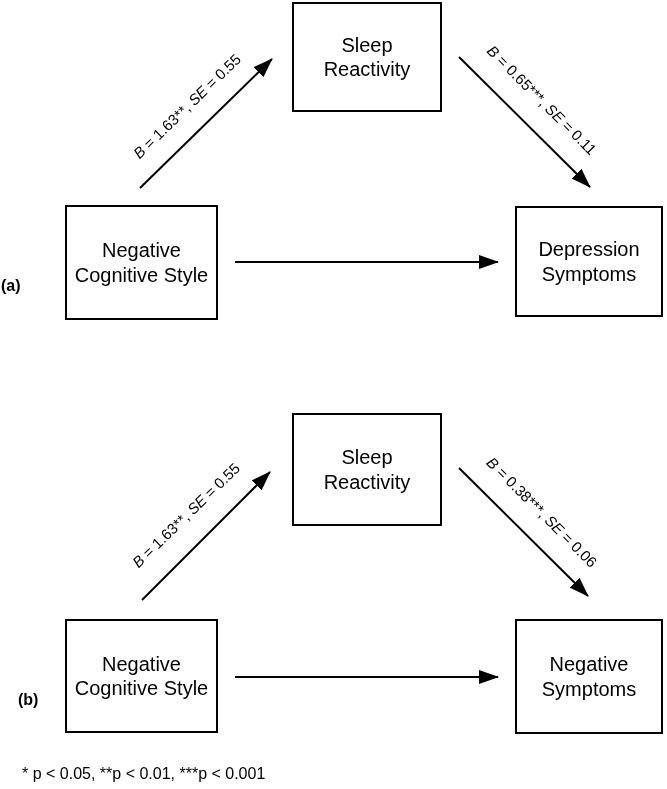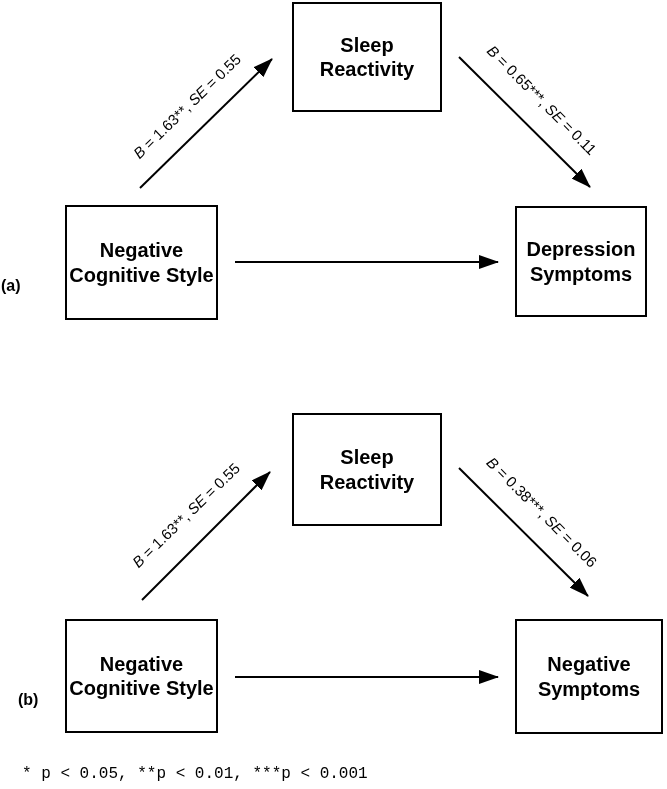--- a/index.html
+++ b/index.html
@@ -30,21 +30,20 @@
   }
   .node {
     position: absolute;
     box-sizing: border-box;
     border: 2px solid #000000;
     background: #ffffff;
     display: flex;
     align-items: center;
     justify-content: center;
     text-align: center;
-    font-weight: bold;
   }
   .node-label {
     font-size: 20px;
     line-height: 1.22;
     white-space: pre-line;
     color: #000000;
   }
   .path-label {
     position: absolute;
     font-size: 15px;
@@ -65,21 +64,20 @@
     font-size: 16px;
     font-weight: bold;
     color: #000000;
   }
   .footnote {
     position: absolute;
     left: 22px;
     top: 765px;
     font-size: 16px;
     color: #000000;
-    font-family: Liberation Mono, monospace;
   }
 </style>
 </head>
 <body>
 
 <div class="canvas">
 
   <svg class="arrows" viewBox="0 0 667 789" xmlns="http://www.w3.org/2000/svg">
     <defs>
       <marker id="arrowhead" markerUnits="userSpaceOnUse" markerWidth="20" markerHeight="14" refX="19" refY="7" orient="auto">
@@ -101,21 +99,21 @@
   <div class="node" style="left:292px; top:2px; width:150px; height:110px;">
     <span class="node-label">Sleep
 Reactivity</span>
   </div>
 
   <div class="node" style="left:65px; top:205px; width:153px; height:115px;">
     <span class="node-label">Negative
 Cognitive Style</span>
   </div>
 
-  <div class="node" style="left:515px; top:206px; width:132px; height:111px;">
+  <div class="node" style="left:515px; top:206px; width:148px; height:111px;">
     <span class="node-label">Depression
 Symptoms</span>
   </div>
 
   <div class="path-label rot-up" style="left:187px; top:106px;">
     <span class="stat-var">B</span><span> = 1.63**, </span><span class="stat-var">SE</span><span> = 0.55</span>
   </div>
 
   <div class="path-label rot-down" style="left:542px; top:100px;">
     <span class="stat-var">B</span><span> = 0.65***, </span><span class="stat-var">SE</span><span> = 0.11</span>

